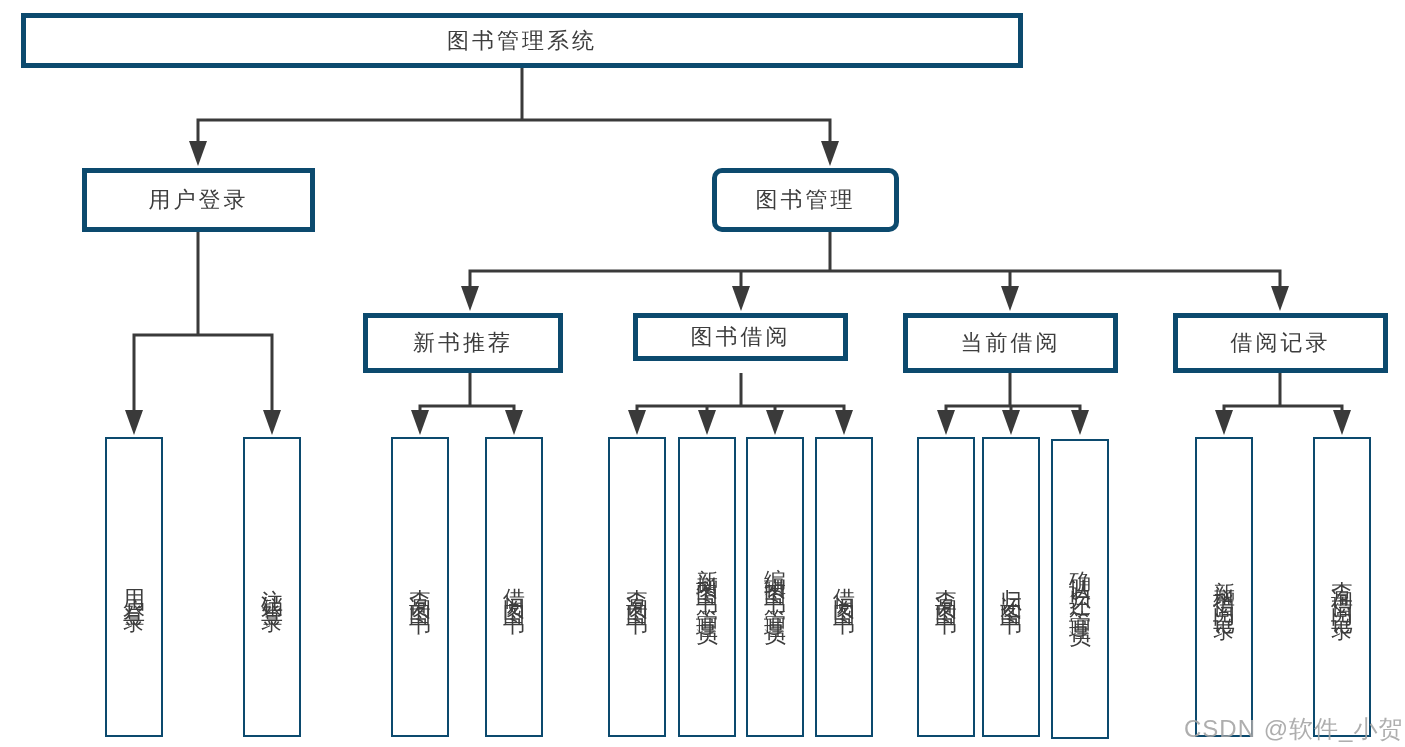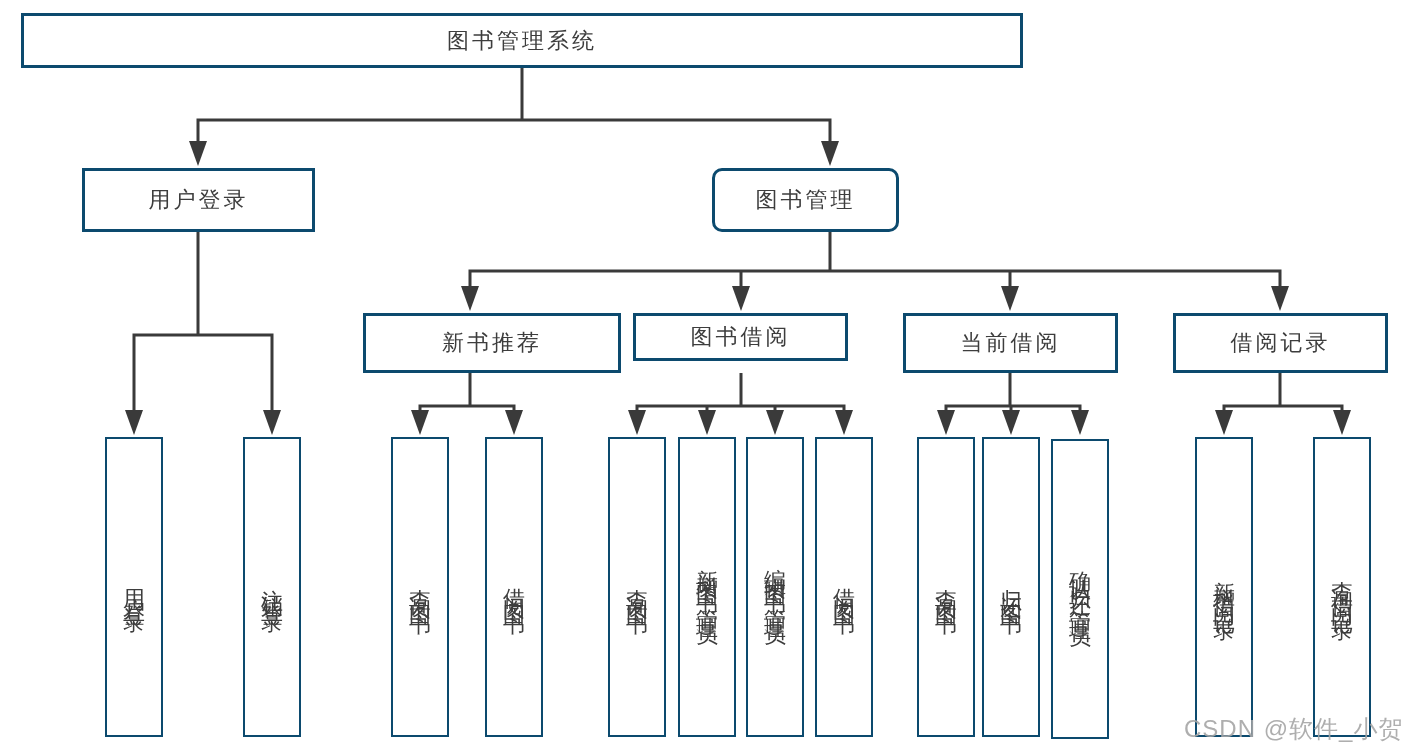--- a/index.html
+++ b/index.html
@@ -20,21 +20,21 @@
     position: absolute;
     left: 0; top: 0;
     width: 1405px;
     height: 747px;
     z-index: 1;
   }
   .node {
     position: absolute;
     box-sizing: border-box;
     background: #ffffff;
-    border: 3px solid #0c4a6e;
+    border: 5px solid #0c4a6e;
     display: flex;
     align-items: center;
     justify-content: center;
     z-index: 2;
   }
   .node .label {
     font-size: 22px;
     letter-spacing: 3px;
     color: #3d3d3d;
     white-space: nowrap;
@@ -119,21 +119,21 @@
     <span class="label">图书管理系统</span>
   </div>
 
   <div class="node l2" style="left:82px; top:168px; width:233px; height:64px;">
     <span class="label">用户登录</span>
   </div>
   <div class="node l2" style="left:712px; top:168px; width:187px; height:64px;border-radius:10px;">
     <span class="label">图书管理</span>
   </div>
 
-  <div class="node l3" style="left:363px; top:313px; width:258px; height:60px;align-items:center;">
+  <div class="node l3" style="left:363px; top:313px; width:200px; height:60px;align-items:center;">
     <span class="label">新书推荐</span>
   </div>
   <div class="node l3" style="left:633px; top:313px; width:215px; height:48px;">
     <span class="label">图书借阅</span>
   </div>
   <div class="node l3" style="left:903px; top:313px; width:215px; height:60px;">
     <span class="label">当前借阅</span>
   </div>
   <div class="node l3" style="left:1173px; top:313px; width:215px; height:60px;">
     <span class="label">借阅记录</span>

